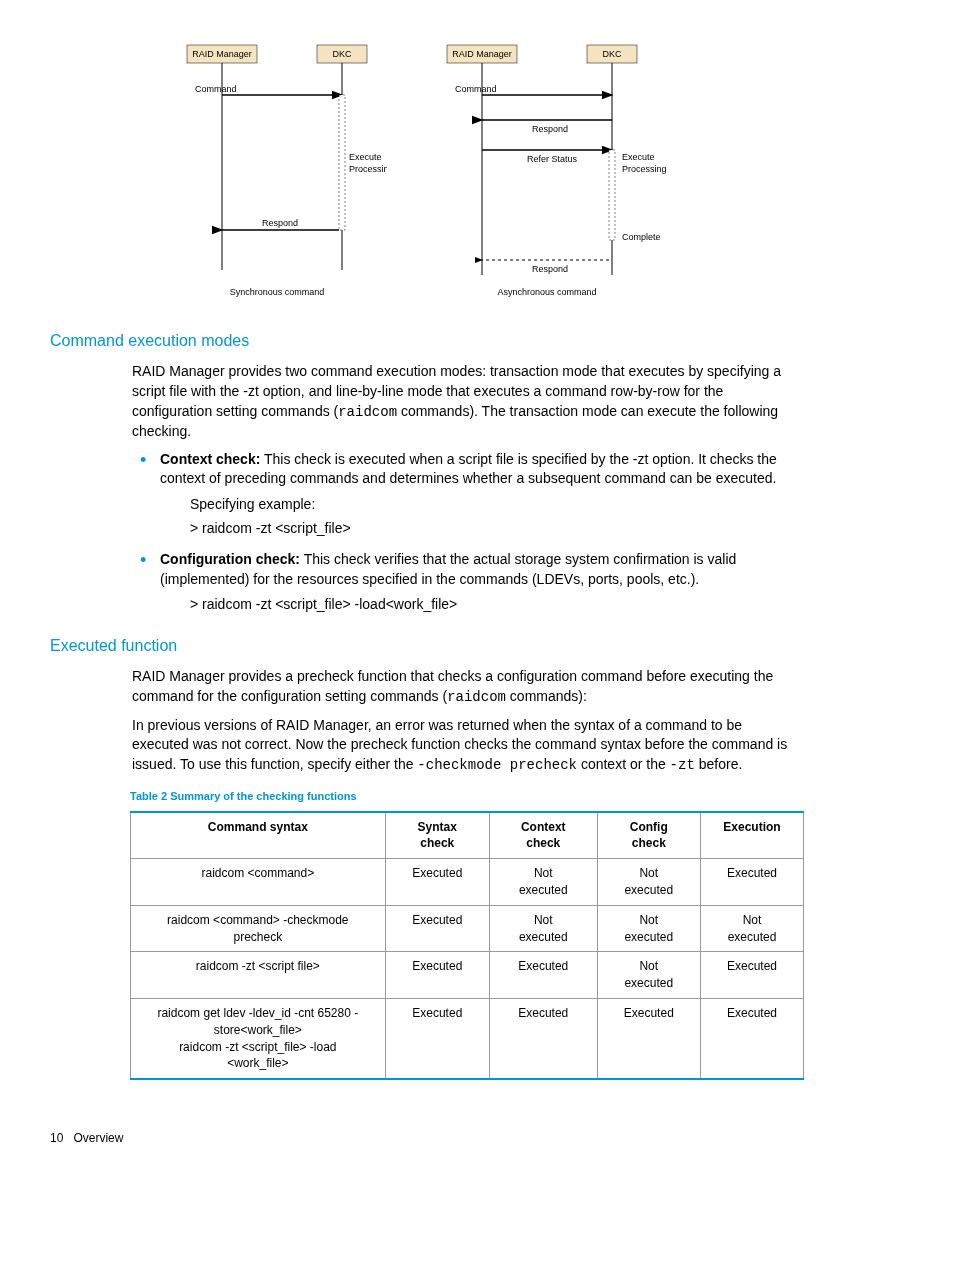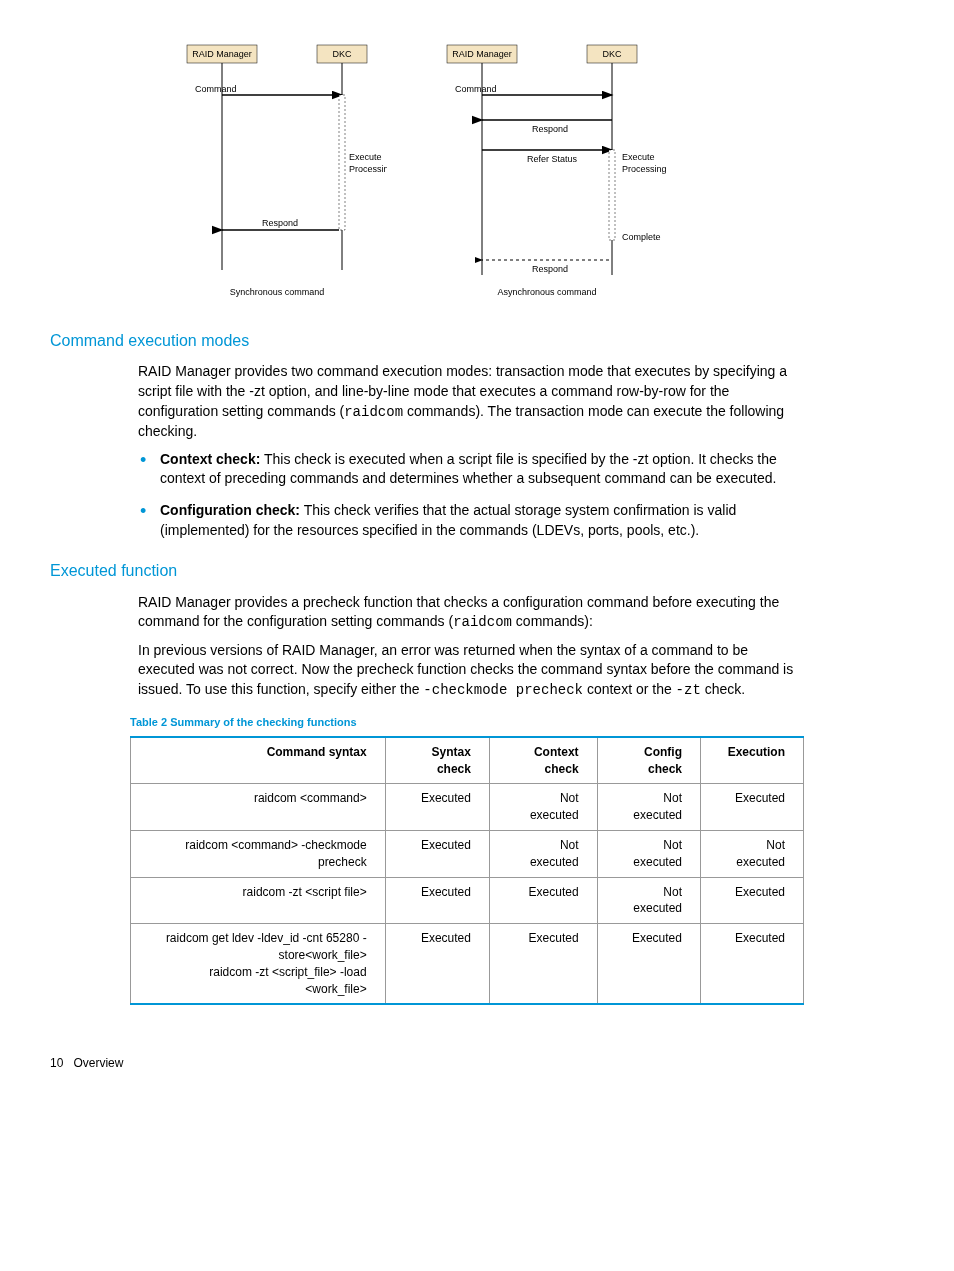--- a/index.html
+++ b/index.html
@@ -38,21 +38,21 @@
   h2 {
     color: #0096d6;
     font-weight: normal;
     font-size: 16px;
     margin: 20px 0 10px 0;
   }
   .content {
     margin-left: 80px;
   }
   p {
-    margin: 8px 8px;
+    margin: 8px 2px;
   }
   ul {
     list-style: none;
     padding-left: 0;
     margin: 8px 0;
   }
   ul li {
     position: relative;
     padding-left: 30px;
     margin-bottom: 12px;
@@ -82,21 +82,21 @@
   table {
     border-collapse: collapse;
     width: 100%;
     font-size: 12px;
   }
   table.chk {
     border-top: 2px solid #0096d6;
     border-bottom: 2px solid #0096d6;
   }
   th, td {
-    text-align: right;
+    text-align: center;
     padding: 6px 18px;
     border: 1px solid #999;
     vertical-align: top;
   }
   th {
     font-weight: bold;
   }
   .footer {
     margin-top: 50px;
     font-size: 12px;
@@ -169,36 +169,41 @@
 </div>
 
 <h2>Command execution modes</h2>
 <div class="content">
   <p>
     <span>RAID Manager provides two command execution modes: transaction mode that executes by specifying a script file with the -zt option, and line-by-line mode that executes a command row-by-row for the configuration setting commands (</span><span class="mono">raidcom</span><span> commands). The transaction mode can execute the following checking.</span>
   </p>
   <ul>
     <li>
       <b>Context check:</b><span> This check is executed when a script file is specified by the -zt option. It checks the context of preceding commands and determines whether a subsequent command can be executed.</span>
+      <div class="sub">
+        <p>Specifying example:</p>
+        <p>&gt; raidcom -zt &lt;script_file&gt;</p>
+      </div>
     </li>
     <li>
       <b>Configuration check:</b><span> This check verifies that the actual storage system confirmation is valid (implemented) for the resources specified in the commands (LDEVs, ports, pools, etc.).</span>
       <div class="sub">
+        <p>&gt; raidcom -zt &lt;script_file&gt; -load&lt;work_file&gt;</p>
       </div>
     </li>
   </ul>
 </div>
 
 <h2>Executed function</h2>
 <div class="content">
   <p>
     <span>RAID Manager provides a precheck function that checks a configuration command before executing the command for the configuration setting commands (</span><span class="mono">raidcom</span><span> commands):</span>
   </p>
   <p>
-    <span>In previous versions of RAID Manager, an error was returned when the syntax of a command to be executed was not correct. Now the precheck function checks the command syntax before the command is issued. To use this function, specify either the </span><span class="mono">-checkmode precheck</span><span> context or the </span><span class="mono">-zt</span><span> check.</span>
+    <span>In previous versions of RAID Manager, an error was returned when the syntax of a command to be executed was not correct. Now the precheck function checks the command syntax before the command is issued. To use this function, specify either the </span><span class="mono">-checkmode precheck</span><span> context or the </span><span class="mono">-zt</span><span> before.</span>
   </p>
 
   <div class="table-title">Table 2 Summary of the checking functions</div>
   <table class="chk">
     <thead>
       <tr>
         <th>Command syntax</th>
         <th>Syntax check</th>
         <th>Context check</th>
         <th>Config check</th>

